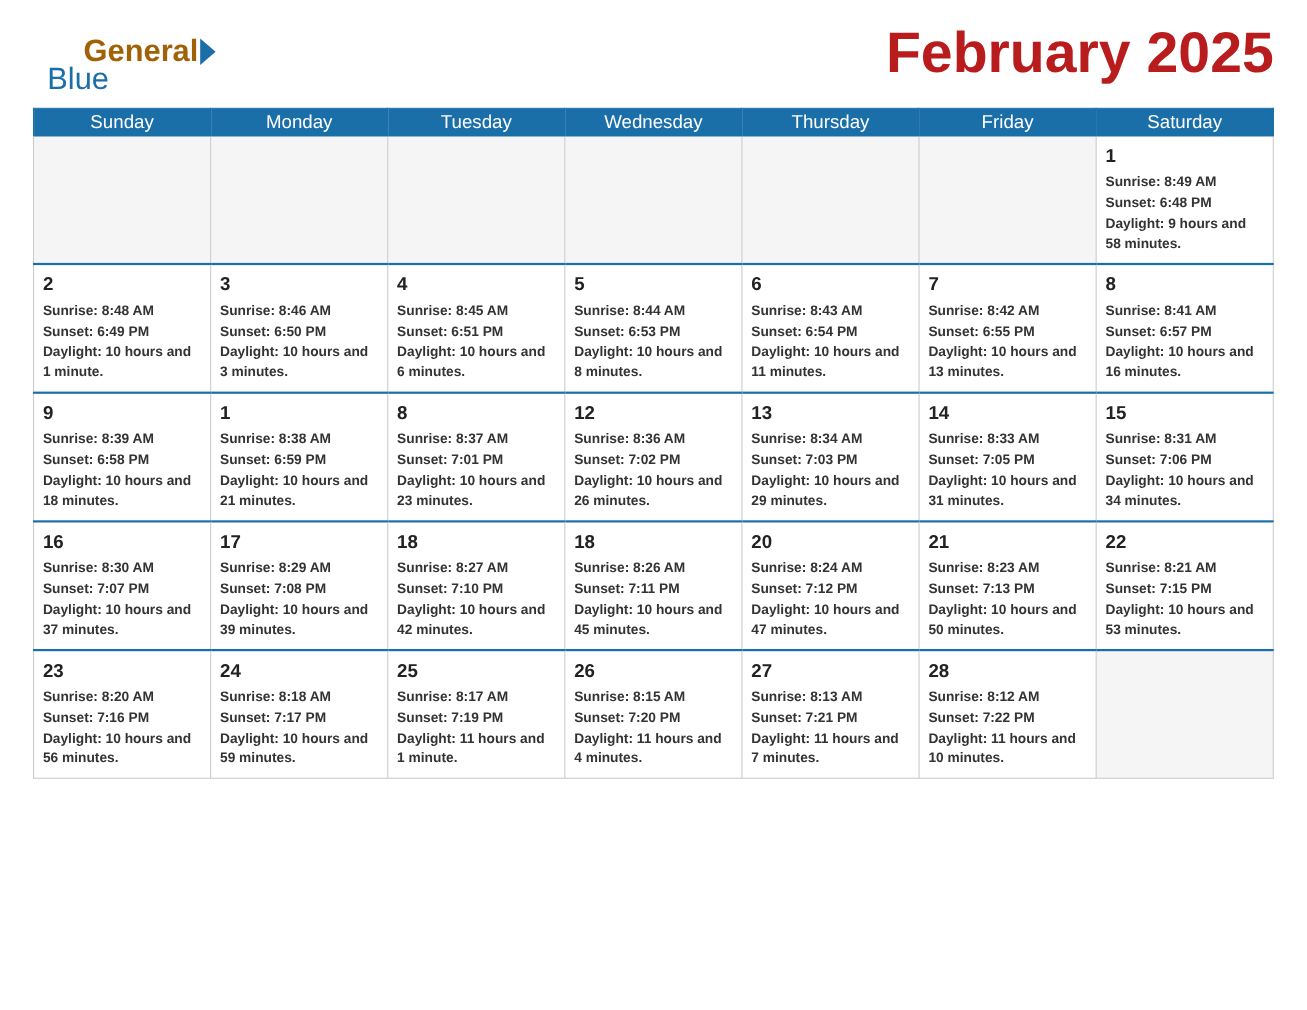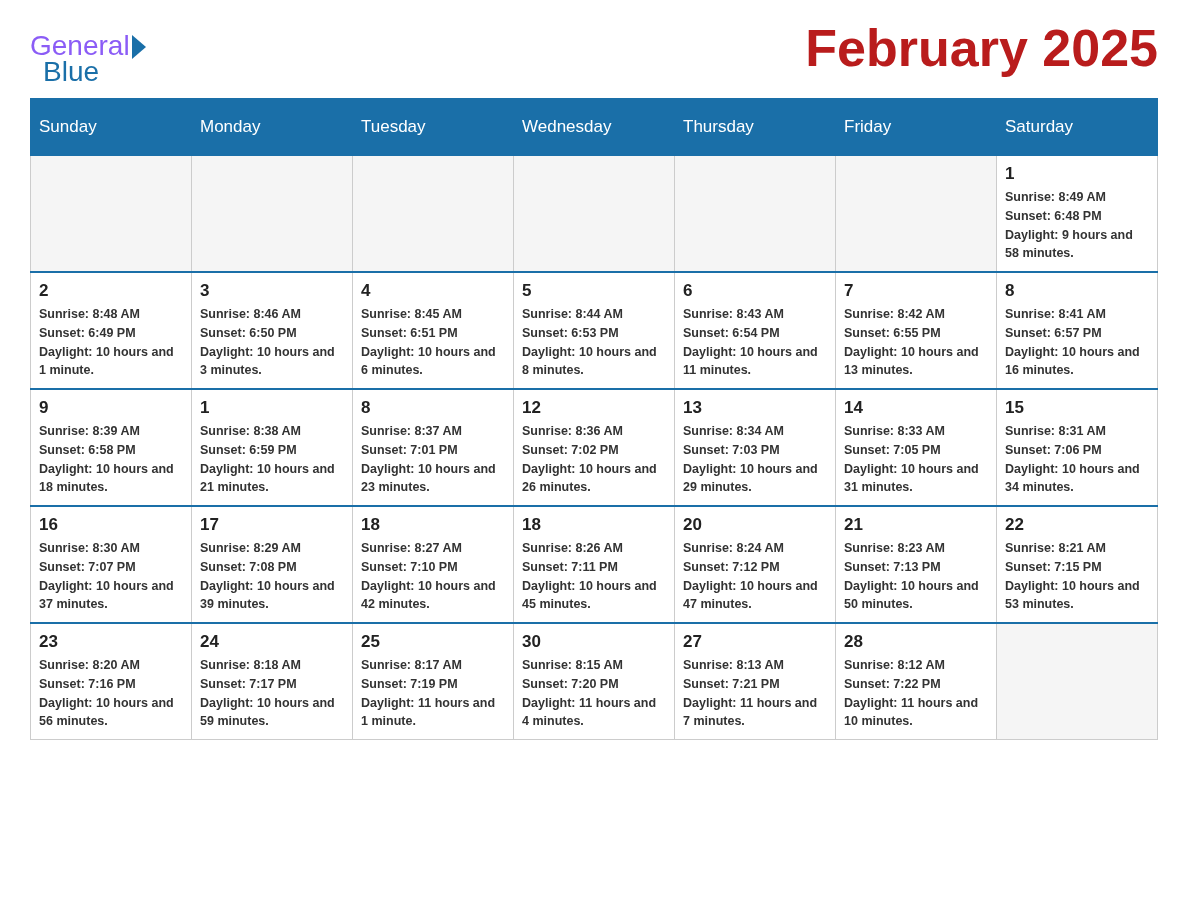--- a/index.html
+++ b/index.html
@@ -16,22 +16,23 @@
       align-items: flex-start;
       margin-bottom: 10px;
     }
     .logo {
       display: flex;
       align-items: center;
       margin-top: 10px;
     }
     .logo-text-general {
       font-size: 28px;
-      font-weight: normal;
-      color: #8b5cf6;
+      font-weight: bold;
+      color: #a16207;
+      margin-left: 46px;
     }
     .logo-arrow {
       width: 0;
       height: 0;
       border-left: 14px solid #1a6fa8;
       border-top: 12px solid transparent;
       border-bottom: 12px solid transparent;
       display: inline-block;
       margin-left: 2px;
       margin-bottom: -2px;
@@ -63,22 +64,22 @@
       margin-top: 4px;
     }
     .calendar {
       width: 100%;
       border-collapse: collapse;
       margin-top: 10px;
     }
     .calendar th {
       background-color: #1a6fa8;
       color: #fff;
-      padding: 18px 8px;
-      text-align: left;
+      padding: 2px 8px;
+      text-align: center;
       font-size: 17px;
       font-weight: normal;
       border: 1px solid #1a6fa8;
     }
     .calendar td {
       vertical-align: top;
       padding: 8px;
       border: 1px solid #ccc;
       width: calc(100% / 7);
       min-height: 110px;
@@ -246,21 +247,21 @@
         </td>
         <td>
           <span class="day-number">24</span>
           <div class="day-info">Sunrise: 8:18 AM<br>Sunset: 7:17 PM<br>Daylight: 10 hours and 59 minutes.</div>
         </td>
         <td>
           <span class="day-number">25</span>
           <div class="day-info">Sunrise: 8:17 AM<br>Sunset: 7:19 PM<br>Daylight: 11 hours and 1 minute.</div>
         </td>
         <td>
-          <span class="day-number">30</span>
+          <span class="day-number">26</span>
           <div class="day-info">Sunrise: 8:15 AM<br>Sunset: 7:20 PM<br>Daylight: 11 hours and 4 minutes.</div>
         </td>
         <td>
           <span class="day-number">27</span>
           <div class="day-info">Sunrise: 8:13 AM<br>Sunset: 7:21 PM<br>Daylight: 11 hours and 7 minutes.</div>
         </td>
         <td>
           <span class="day-number">28</span>
           <div class="day-info">Sunrise: 8:12 AM<br>Sunset: 7:22 PM<br>Daylight: 11 hours and 10 minutes.</div>
         </td>

